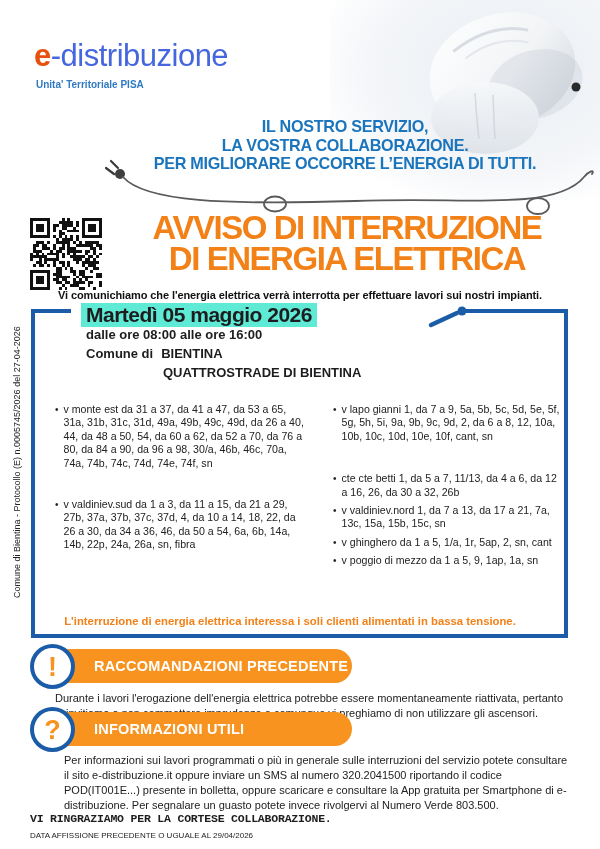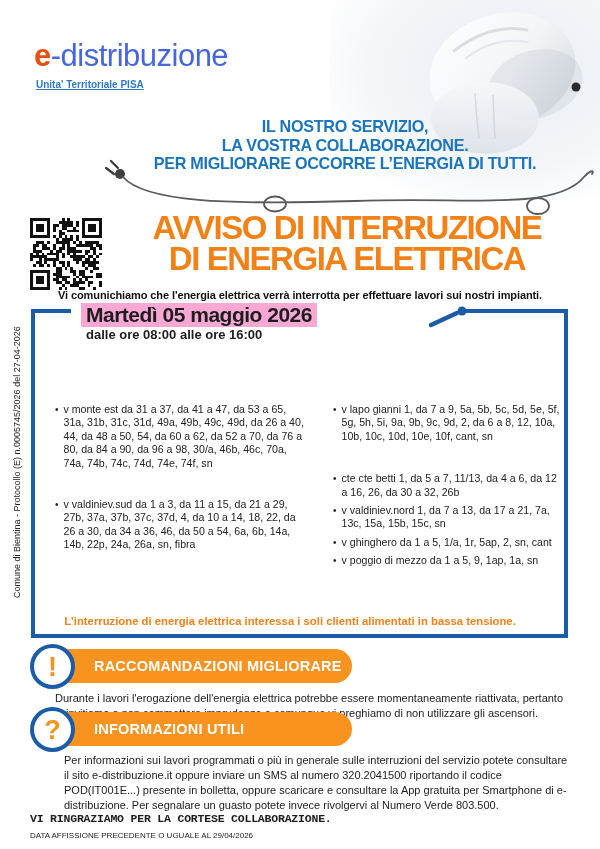--- a/index.html
+++ b/index.html
@@ -10,39 +10,39 @@
   html,body{background:#888;}
   .page{position:relative;width:600px;height:849px;background:#fff;overflow:hidden;
         font-family:"Liberation Sans",sans-serif;color:var(--ink);margin:0 auto;}
   .abs{position:absolute;}
 
   
   .header-bg{left:330px;top:0;width:270px;height:200px;
      background:radial-gradient(ellipse at 65% 35%, #e9edf2 0%, #f4f6f9 55%, #ffffff 80%);}
   .logo{left:34px;top:38px;font-size:31px;letter-spacing:-0.5px;color:var(--logo-blue);}
   .logo .e{color:var(--logo-orange);font-weight:bold;}
-  .logo-sub{left:36px;top:79px;font-size:10px;font-weight:bold;color:#2f79c2;text-decoration:underline;}
+  .logo-sub{left:36px;top:79px;font-size:10px;font-weight:bold;color:#2f79c2;}
   .slogan{left:110px;top:117px;width:470px;text-align:center;color:var(--slogan-blue);
           font-weight:bold;font-size:16.2px;line-height:18.5px;letter-spacing:-0.3px;}
   .helmet{left:413px;top:5px;}
   .cable{left:105px;top:158px;}
 
   
   .qr{left:30px;top:218px;width:72px;height:72px;}
   .title{left:98px;top:212px;width:498px;text-align:center;color:var(--accent);
          font-weight:bold;font-size:34px;line-height:31px;letter-spacing:-1.5px;
          transform:scaleX(0.97);transform-origin:center;}
   .intro{left:22px;top:289px;width:556px;text-align:center;font-weight:bold;font-size:11px;
          letter-spacing:-0.1px;color:#111;}
 
   
   .box{left:31px;top:309px;width:537px;height:329px;border:4px solid var(--blue);background:#fff;}
   .box-gap{left:71px;top:307px;width:392px;height:8px;background:#fff;}
   .pencil{left:428px;top:303px;}
-  .b-date{left:81px;top:303px;font-size:21px;font-weight:bold;background:#f9a8d4;padding:0 5px;letter-spacing:-0.5px;}
+  .b-date{left:81px;top:303px;font-size:21px;font-weight:bold;background:#5eead4;padding:0 5px;letter-spacing:-0.5px;}
   .b-time{left:86px;top:327px;font-size:13px;font-weight:bold;}
   .b-comune{left:86px;top:346px;font-size:13px;font-weight:bold;}
   .b-comune .sep{display:inline-block;width:8px;}
   .b-loc{left:163px;top:365px;font-size:13px;font-weight:bold;}
   .b-lead{left:38px;top:384px;font-size:12.2px;font-weight:bold;color:var(--blue);letter-spacing:-0.2px;}
   .col{top:403px;font-size:10.6px;line-height:13.4px;color:#222;}
   .col-l{left:55px;width:252px;}
   .col-r{left:333px;width:228px;}
   .street{display:flex;gap:5px;margin-bottom:5px;}
   .col-l .street:nth-child(1){margin-bottom:28px;}
@@ -468,20 +468,24 @@
   <div class="abs box-gap"></div>
   <div class="abs pencil">
     <svg width="46" height="26" viewBox="0 0 46 26">
       <line x1="3" y1="22" x2="29" y2="10" stroke="#1a5ca8" stroke-width="4.5" stroke-linecap="round"></line>
       <circle cx="34" cy="8" r="4.5" fill="#1a5ca8"></circle>
     </svg>
   </div>
 
   <div class="abs b-date">Martedì 05 maggio 2026</div>
   <div class="abs b-time">dalle ore 08:00 alle ore 16:00</div>
+  <div class="abs b-comune">
+    <span>Comune di</span><span class="sep"></span><span>BIENTINA</span>
+  </div>
+  <div class="abs b-loc">QUATTROSTRADE DI BIENTINA</div>
 
   <div class="abs col col-l">
     <div class="street">
         <span class="blt">•</span>
         <span>v  monte est da 31 a 37, da 41 a 47, da 53 a 65, 31a, 31b, 31c, 31d, 49a, 49b, 49c, 49d, da 26 a 40, 44, da 48 a 50, 54, da 60 a 62, da 52 a 70, da 76 a 80, da 84 a 90, da 96 a 98, 30/a, 46b, 46c, 70a, 74a, 74b, 74c, 74d, 74e, 74f, sn</span>
       </div>
     <div class="street">
         <span class="blt">•</span>
         <span>v  valdiniev.sud da 1 a 3, da 11 a 15, da 21 a 29, 27b, 37a, 37b, 37c, 37d, 4, da 10 a 14, 18, 22, da 26 a 30, da 34 a 36, 46, da 50 a 54, 6a, 6b, 14a, 14b, 22p, 24a, 26a, sn, fibra</span>
       </div>
@@ -505,21 +509,21 @@
       </div>
     <div class="street">
         <span class="blt">•</span>
         <span>v  poggio di mezzo da 1 a 5, 9, 1ap, 1a, sn</span>
       </div>
   </div>
 
   <div class="abs box-note">L'interruzione di energia elettrica interessa i soli clienti alimentati in bassa tensione.</div>
 
   <div class="abs circle rec">!</div>
-  <div class="abs banner rec">RACCOMANDAZIONI MIGLIORARE</div>
+  <div class="abs banner rec">RACCOMANDAZIONI PRECEDENTE</div>
   <div class="abs para rec">Durante i lavori l'erogazione dell'energia elettrica potrebbe essere momentaneamente riattivata, pertanto vi invitiamo a non commettere imprudenze e comunque vi preghiamo di non utilizzare gli ascensori.</div>
 
   <div class="abs circle inf">?</div>
   <div class="abs banner inf">INFORMAZIONI UTILI</div>
   <div class="abs para inf">Per informazioni sui lavori programmati o più in generale sulle interruzioni del servizio potete consultare il sito e-distribuzione.it oppure inviare un SMS al numero 320.2041500 riportando il codice POD(IT001E...) presente in bolletta, oppure scaricare e consultare la App gratuita per Smartphone di e-distribuzione. Per segnalare un guasto potete invece rivolgervi al Numero Verde 803.500.</div>
 
   <div class="abs thanks">VI RINGRAZIAMO PER LA CORTESE COLLABORAZIONE.</div>
   <div class="abs posting">DATA AFFISSIONE PRECEDENTE O UGUALE AL  29/04/2026</div>
 
   <div class="abs protocol">Comune di Bientina - Protocollo (E) n.0005745/2026 del 27-04-2026</div>

